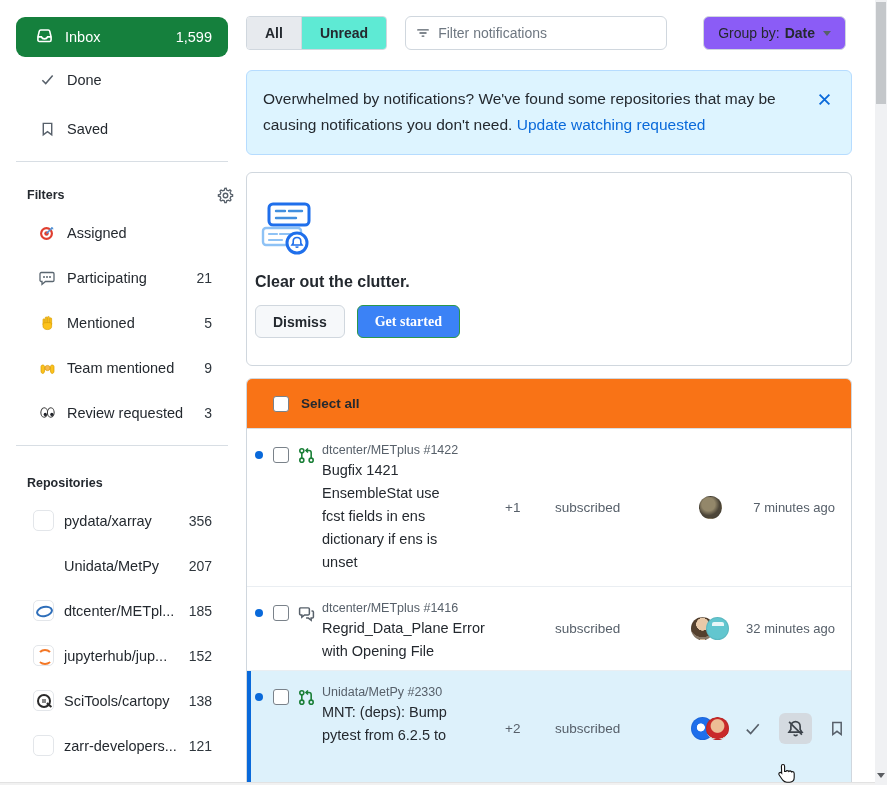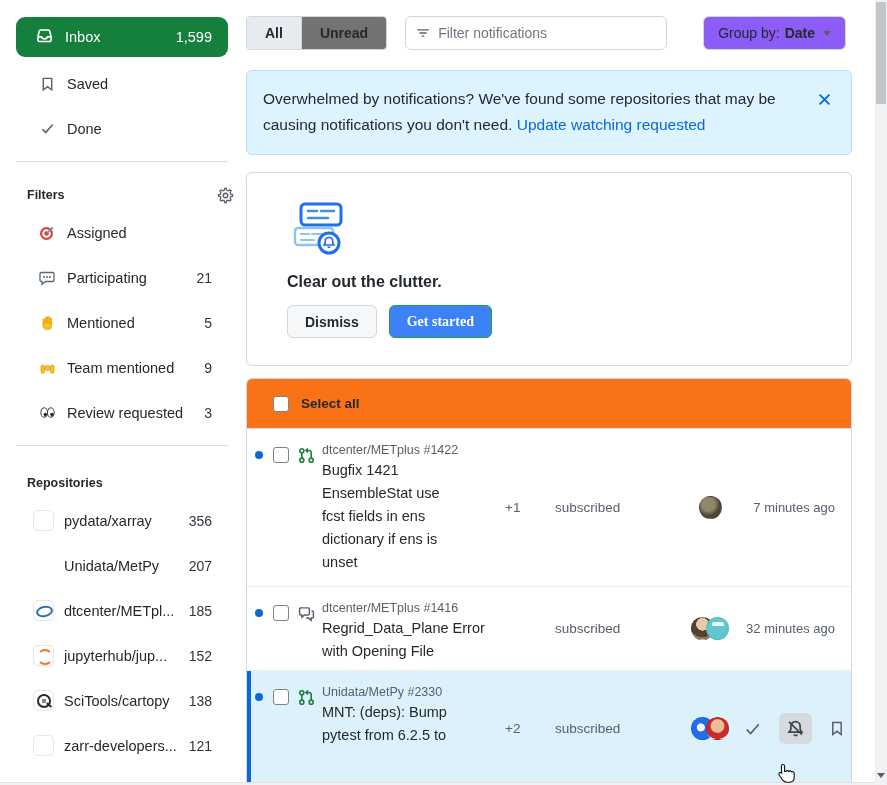--- a/index.html
+++ b/index.html
@@ -32,40 +32,40 @@
     border:2.4px solid #f37726; border-radius:50%; border-left-color:transparent; border-right-color:transparent; }
   .av-cartopy::after { content:""; position:absolute; left:3px; top:3px; width:10px; height:10px;
     border:2px solid #2a2a2a; border-radius:50%; background:radial-gradient(circle,#888 0 30%,transparent 32%); }
   .av-cartopy::before { content:""; position:absolute; left:12px; top:13px; width:6px; height:2.4px; background:#2a2a2a; transform:rotate(40deg); }
   .av-zarr { background:radial-gradient(circle at 45% 55%, #d6336c 0 34%, #f3a7c3 36% 55%, #fff 57%); }
 
   
   .main { position:absolute; left:246px; top:0; width:606px; }
   .toolbar { margin-top:16px; display:flex; align-items:center; height:34px; }
   .seg { display:flex; border:1px solid #d0d7de; border-radius:4px; overflow:hidden; height:34px; background:#fff; }
-  .seg-btn { padding:0 18px; display:flex; align-items:center; font-size:14px; font-weight:600; cursor:pointer; background:#737373; }
+  .seg-btn { padding:0 18px; display:flex; align-items:center; font-size:14px; font-weight:600; cursor:pointer; background:#5eead4; }
   .seg-btn.active { background:#e7eaee; border-right:1px solid #d0d7de; }
   .filter-input { margin-left:18px; width:262px; height:34px; border:1px solid #d0d7de; border-radius:6px;
     display:flex; align-items:center; padding:0 10px; background:#fff; }
   .filter-input input { border:none; outline:none; font-size:14px; margin-left:8px; width:100%;
     font-family:inherit; color:#24292f; background:transparent; }
   .filter-input input::placeholder { color:#6e7781; }
   .groupby { margin-left:auto; margin-right:6px; height:34px; border:1px solid #d0d7de; background:#8b5cf6;
     border-radius:6px; display:flex; align-items:center; padding:0 14px; font-size:14px; cursor:pointer; }
   .groupby b { margin-left:5px; font-weight:700; }
   .caret { width:0; height:0; border-left:4px solid transparent; border-right:4px solid transparent;
     border-top:5px solid #57606a; margin-left:8px; }
 
   .banner { margin-top:20px; background:#ddf4ff; border:1px solid #b6dcff; border-radius:6px;
     padding:15px 16px; display:flex; font-size:15.5px; line-height:26px; min-height:85px; }
   .banner .txt { max-width:540px; }
   .banner a { color:#0969da; text-decoration:none; cursor:pointer; }
   .banner .close { margin-left:auto; cursor:pointer; padding:2px 4px; height:22px; }
 
-  .card { margin-top:17px; border:1px solid #d0d7de; border-radius:6px; padding:28px 24px 27px 40px; }
+  .card { margin-top:17px; border:1px solid #d0d7de; border-radius:6px; padding:28px 24px 27px 8px; }
   .card h3 { font-size:16px; margin-top:14px; font-weight:700; }
   .card p { margin-top:9px; font-size:15.5px; line-height:23px; color:#57606a; max-width:560px; }
   .card .btns { margin-top:14px; display:flex; gap:12px; }
   .btn { height:33px; border-radius:6px; border:1px solid #d0d7de; background:#f6f8fa; font-size:14px;
     font-weight:600; padding:0 17px; cursor:pointer; font-family:inherit; color:#24292f; }
   .btn.green { background:#3b82f6; border-color:#2c974b; color:#fff;font-family:Liberation Serif, serif; }
 
   .list { margin-top:12px; border:1px solid #d0d7de; border-radius:6px; overflow:hidden; }
   .list-header { height:50px; background:#f97316; border-bottom:1px solid #d8dee4; display:flex; align-items:center; padding-left:26px; }
   .list-header label { margin-left:12px; font-size:13.5px; font-weight:700; cursor:pointer; }
@@ -115,35 +115,35 @@
       <span class="ic">
         <svg width="17" height="17" viewBox="0 0 16 16">
             <path d="M1.8 9.3 3.1 3.9c.15-.64.72-1.1 1.38-1.1h7.04c.66 0 1.23.46 1.38 1.1l1.3 5.4v2.9c0 .78-.63 1.4-1.4 1.4H3.2c-.77 0-1.4-.62-1.4-1.4z" fill="none" stroke="#fff" stroke-width="1.5"></path>
             <path d="M1.8 9.3h3.3c.4 1.15 1.2 1.9 2.9 1.9s2.5-.75 2.9-1.9h3.3" fill="none" stroke="#fff" stroke-width="1.5"></path>
           </svg>
       </span>
       <span class="lbl">Inbox</span>
       <span class="cnt">1,599</span>
     </div>
 
+    <div class="side-item">
+      <span class="ic">
+        <svg width="15" height="15" viewBox="0 0 16 16">
+            <path d="M2.5 8.7l3.6 3.6 7.4-8.6" fill="none" stroke="#57606a" stroke-width="1.6"></path>
+          </svg>
+      </span>
+      <span>Done</span>
+    </div>
     <div class="side-item" style="margin-top:4px;">
       <span class="ic">
         <svg width="15" height="16" viewBox="0 0 16 16">
             <path d="M3.5 2h9v12.2l-4.5-3.4-4.5 3.4z" fill="none" stroke="#57606a" stroke-width="1.5"></path>
           </svg>
       </span>
       <span>Saved</span>
-    </div>
-    <div class="side-item">
-      <span class="ic">
-        <svg width="15" height="15" viewBox="0 0 16 16">
-            <path d="M2.5 8.7l3.6 3.6 7.4-8.6" fill="none" stroke="#57606a" stroke-width="1.6"></path>
-          </svg>
-      </span>
-      <span>Done</span>
     </div>
 
     <hr class="side-hr">
 
     <div class="side-header">
       <span>Filters</span>
       <span class="gear-btn">
         <svg width="17" height="17" viewBox="0 0 16 16">
             <path d="M8.7 1.2l.4 1.7 1.6.65 1.5-.85 1 1-.85 1.5.65 1.6 1.7.4v1.5l-1.7.4-.65 1.6.85 1.5-1 1-1.5-.85-1.6.65-.4 1.7H7.3l-.4-1.7-1.6-.65-1.5.85-1-1 .85-1.5-.65-1.6-1.7-.4V7.3l1.7-.4.65-1.6-.85-1.5 1-1 1.5.85 1.6-.65.4-1.7z" fill="none" stroke="#57606a" stroke-width="1.2"></path>
             <circle cx="8" cy="8" r="2.1" fill="none" stroke="#57606a" stroke-width="1.3"></circle>

